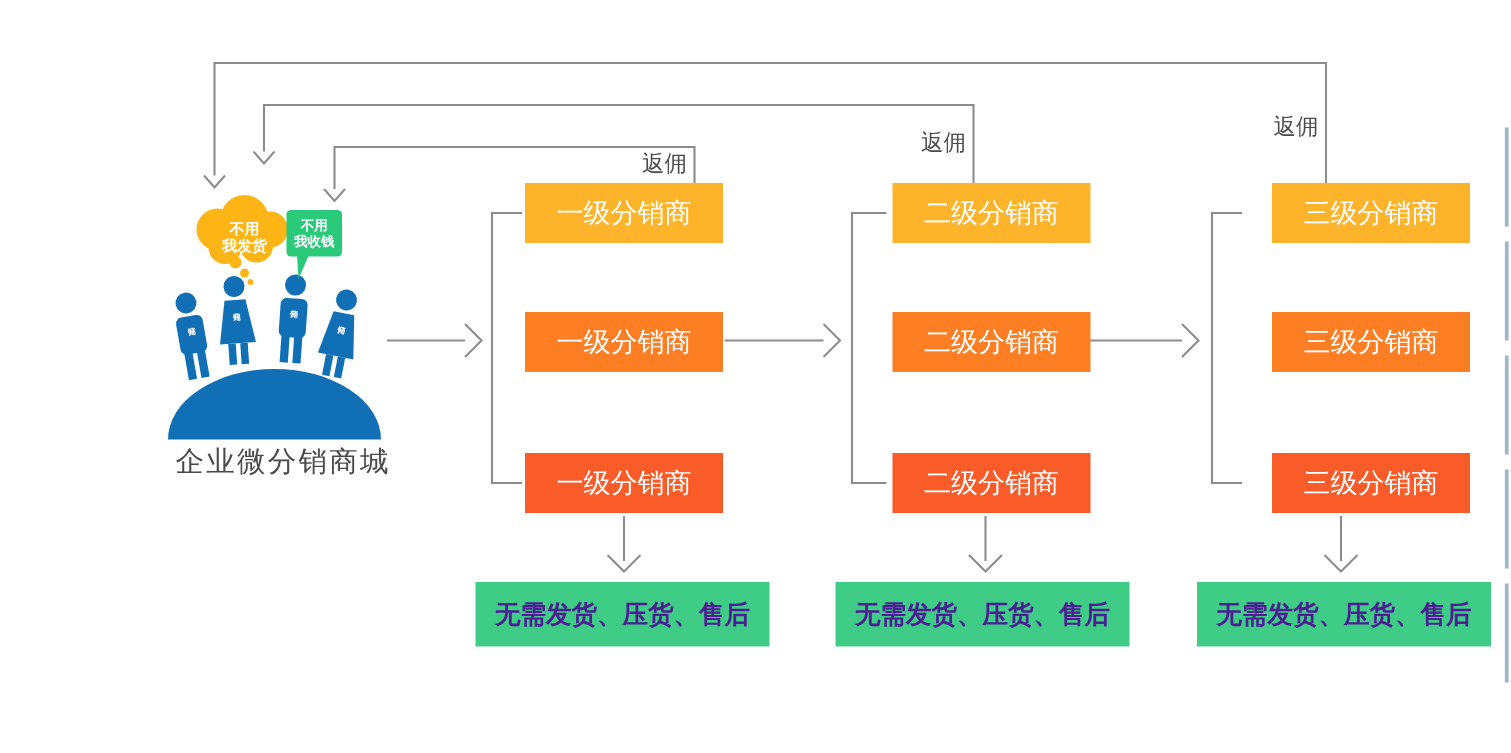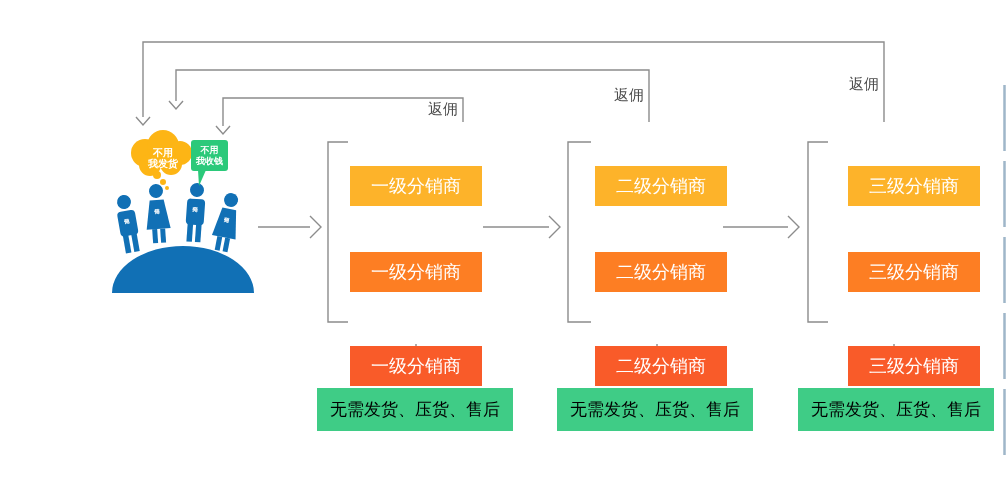--- a/index.html
+++ b/index.html
@@ -4,29 +4,29 @@
 <style>
   html,body{margin:0;padding:0;background:#ffffff;}
   .canvas{
     position:relative;width:1007px;height:502px;background:#ffffff;overflow:hidden;
     font-family:"Liberation Sans","DejaVu Sans",sans-serif;
   }
   svg.layer{position:absolute;left:0;top:0;}
   .conn{stroke:#8c8c8c;stroke-width:1.4;fill:none;}
   .box{
     position:absolute;width:132px;height:40px;color:#ffffff;
-    font-size:18px;line-height:40px;text-align:center;white-space:nowrap;margin-top:44px;
+    font-size:18px;line-height:40px;text-align:center;white-space:nowrap;
   }
   .col1{left:350px}.col2{left:595px}.col3{left:848px}
   .row1{top:122px;background:#fdb32a}
   .row2{top:208px;background:#fd7e23}
   .row3{top:302px;background:#f95b29}
   .footer-box{
     position:absolute;top:388px;width:196px;height:43px;background:#3fcc86;
-    color:#000000;font-size:17px;line-height:43px;text-align:center;white-space:nowrap;
+    color:#4c1d95;font-size:17px;line-height:43px;text-align:center;white-space:nowrap;font-weight:bold;
   }
   .f1{left:317px}.f2{left:557px}.f3{left:798px}
   .rebate{
     position:absolute;width:54px;text-align:right;
     font-size:15px;color:#4a4a4a;white-space:nowrap;
   }
   .rb1{left:404px;top:100px}.rb2{left:590px;top:86px}.rb3{left:825px;top:75px}
   .diagram-title{
     position:absolute;left:117px;top:295px;font-size:19px;color:#4a4a4a;
     letter-spacing:1.5px;white-space:nowrap;
@@ -141,20 +141,21 @@
     </g>
 
     <g>
       <rect x="191" y="140" width="37" height="31" rx="3" fill="#2bc97a"></rect>
       <polygon points="198,170 206,170 199,186" fill="#2bc97a"></polygon>
       <text class="bubble-text green-line" x="209.5" y="153">不用</text>
       <text class="bubble-text green-line" x="209.5" y="164">我收钱</text>
     </g>
   </svg>
 
+  <div class="diagram-title">企业微分销商城</div>
 
   <div class="rebate rb1">返佣</div>
   <div class="rebate rb2">返佣</div>
   <div class="rebate rb3">返佣</div>
 
   <div class="box col1 row1">一级分销商</div>
   <div class="box col1 row2">一级分销商</div>
   <div class="box col1 row3">一级分销商</div>
   <div class="footer-box f1">无需发货、压货、售后</div>
 

